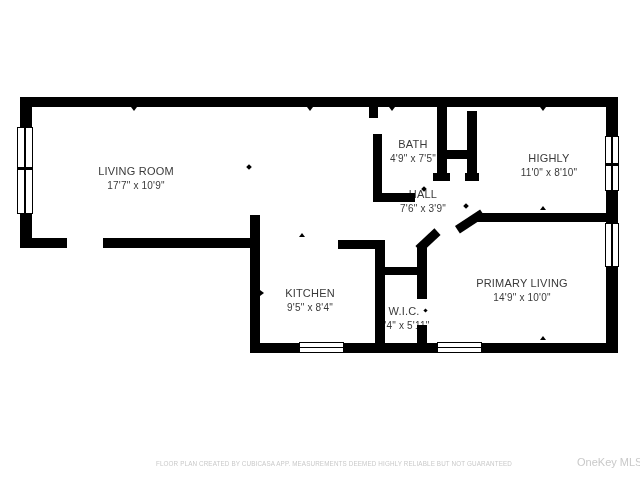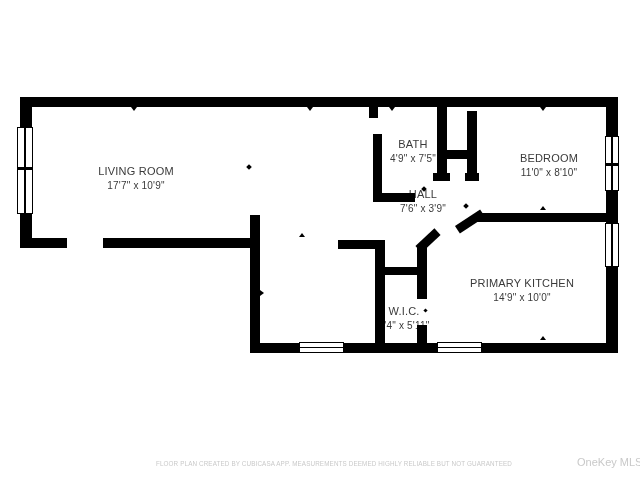--- a/index.html
+++ b/index.html
@@ -90,32 +90,36 @@
 
   <div class="room" style="left:136px;top:165px">
     <div class="rn">LIVING ROOM</div>
     <div class="rd">17'7" x 10'9"</div>
   </div>
   <div class="room" style="left:413px;top:138px">
     <div class="rn">BATH</div>
     <div class="rd">4'9" x 7'5"</div>
   </div>
   <div class="room" style="left:549px;top:152px">
-    <div class="rn">BEDROOM</div>
+    <div class="rn">HIGHLY</div>
     <div class="rd">11'0" x 8'10"</div>
   </div>
   <div class="room" style="left:423px;top:188px">
     <div class="rn">HALL</div>
     <div class="rd">7'6" x 3'9"</div>
   </div>
+  <div class="room" style="left:310px;top:287px">
+    <div class="rn">KITCHEN</div>
+    <div class="rd">9'5" x 8'4"</div>
+  </div>
   <div class="room" style="left:404px;top:305px">
     <div class="rn">W.I.C.</div>
     <div class="rd">3'4" x 5'11"</div>
   </div>
   <div class="room" style="left:522px;top:277px">
-    <div class="rn">PRIMARY KITCHEN</div>
+    <div class="rn">PRIMARY LIVING</div>
     <div class="rd">14'9" x 10'0"</div>
   </div>
 
   <div class="disclaimer">FLOOR PLAN CREATED BY CUBICASA APP. MEASUREMENTS DEEMED HIGHLY RELIABLE BUT NOT GUARANTEED</div>
   <div class="watermark">OneKey MLS</div>
 
 </div>
 
 </body></html>

